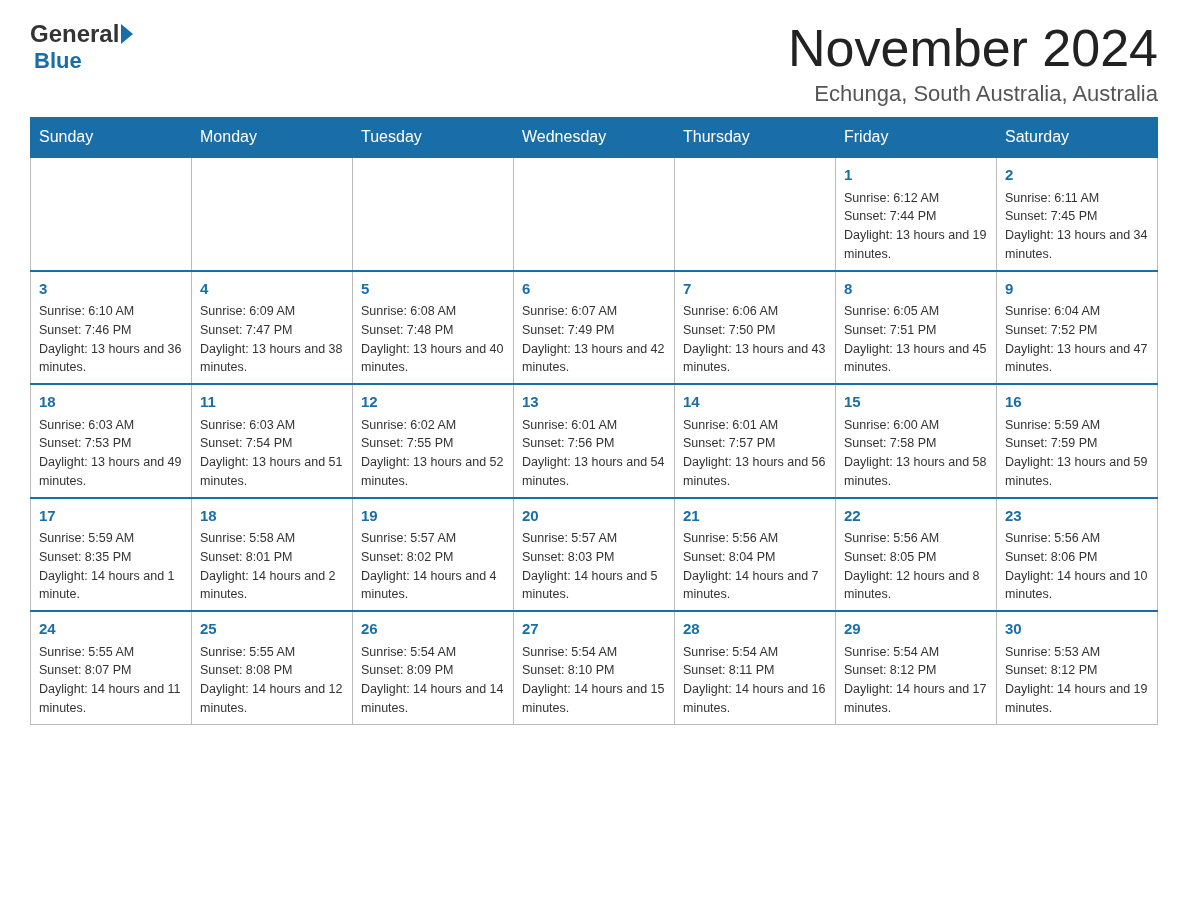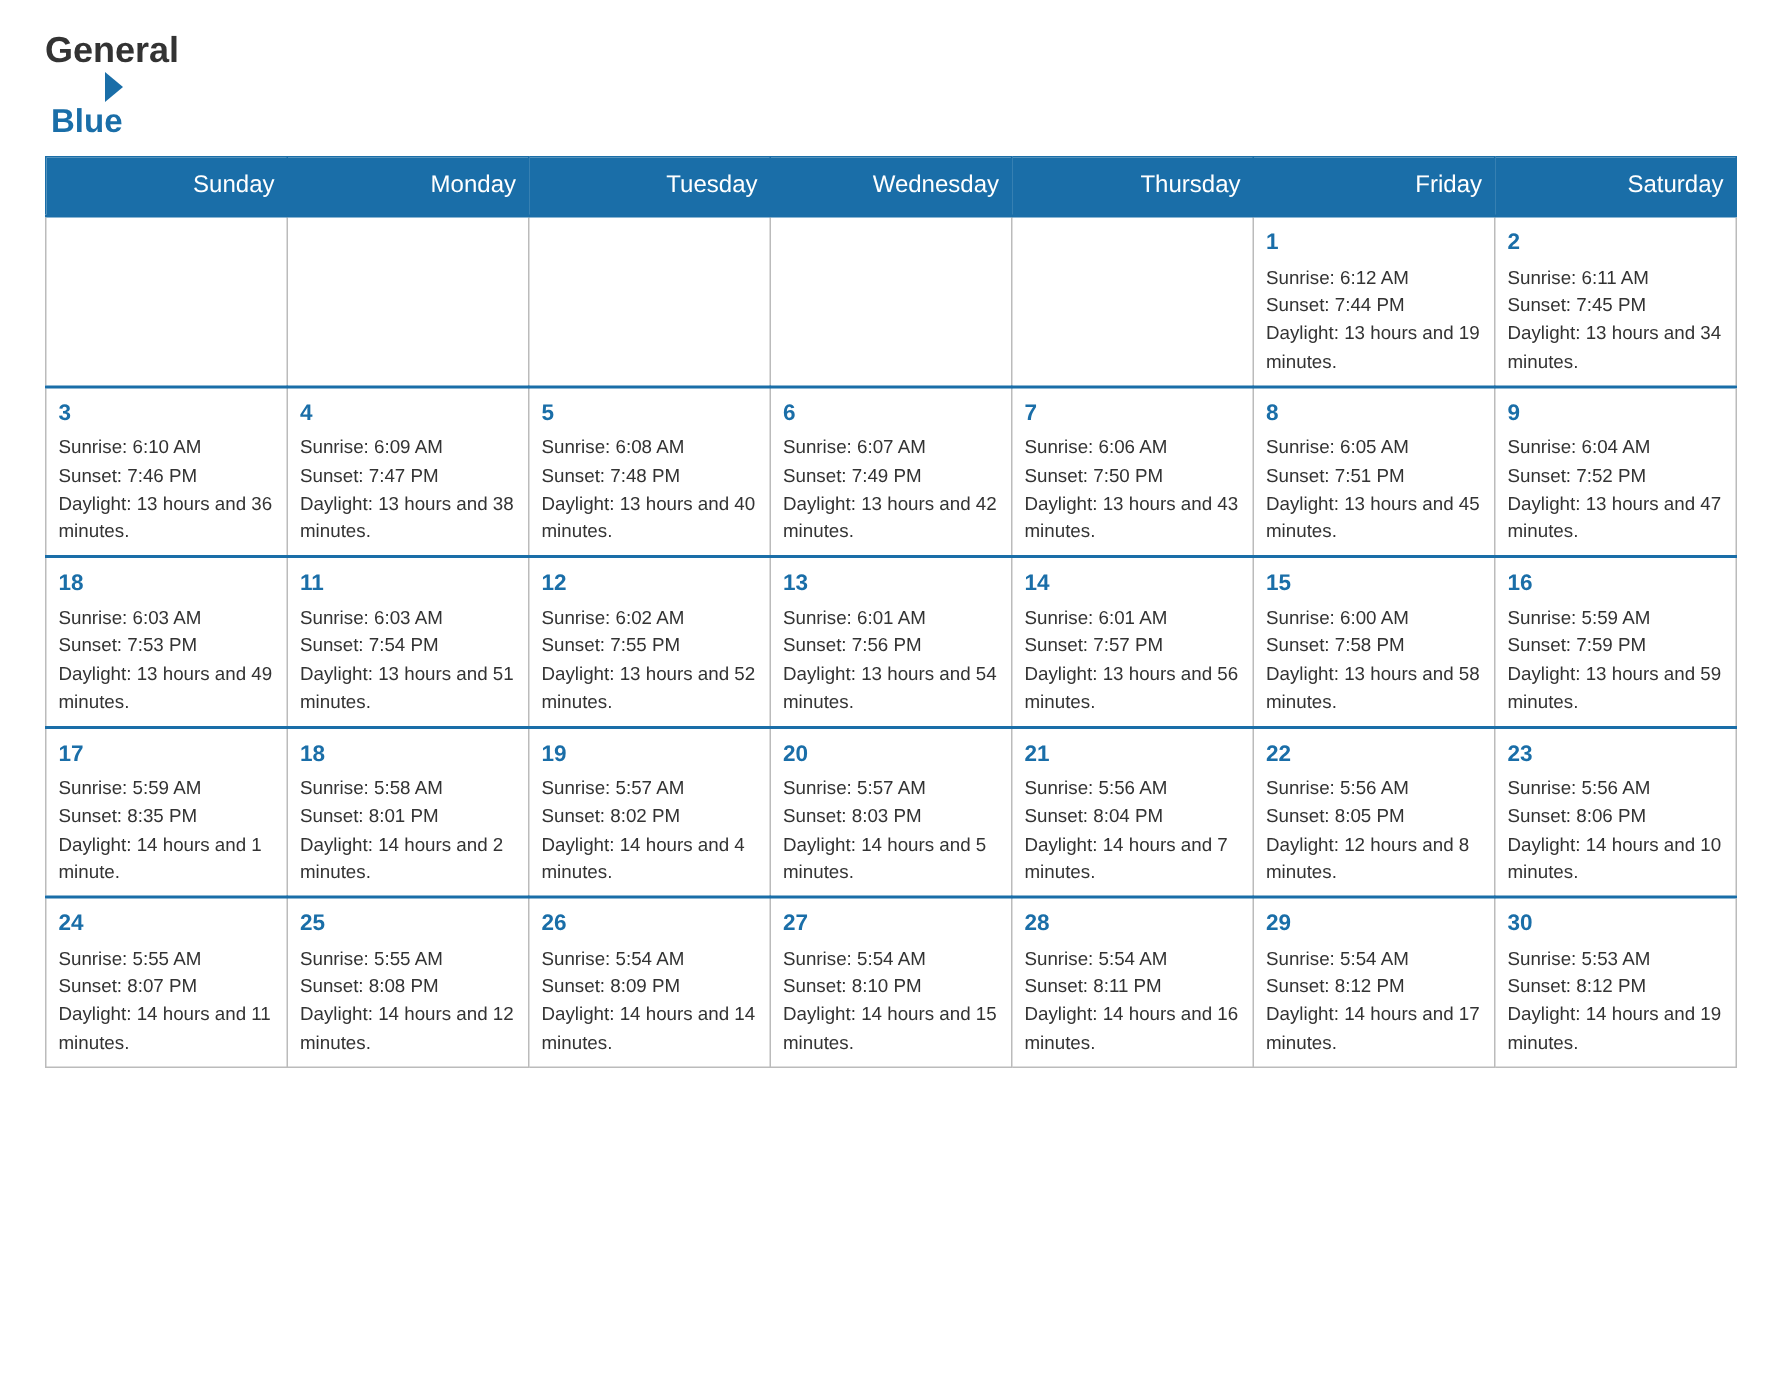--- a/index.html
+++ b/index.html
@@ -21,21 +21,20 @@
       display: flex;
       flex-direction: column;
       align-items: flex-start;
     }
     .logo-text {
       display: flex;
       align-items: center;
       font-size: 22px;
       font-weight: bold;
       color: #333;
-      flex-direction: column;
     }
     .logo-triangle {
       width: 0;
       height: 0;
       border-left: 12px solid #1a6ea8;
       border-top: 10px solid transparent;
       border-bottom: 10px solid transparent;
       display: inline-block;
       margin-left: 2px;
     }
@@ -63,21 +62,21 @@
       width: 100%;
       border-collapse: collapse;
       border: 1px solid #aaa;
     }
     .calendar th {
       background-color: #1a6ea8;
       color: #fff;
       font-size: 16px;
       font-weight: normal;
       padding: 10px 8px;
-      text-align: right;
+      text-align: left;
       border: 1px solid #1a6ea8;
     }
     .calendar td {
       vertical-align: top;
       padding: 6px 8px;
       border: 1px solid #bbb;
       width: 14.28%;
       min-height: 90px;
       font-size: 12.5px;
       color: #333;
@@ -106,20 +105,24 @@
 
 <div class="header">
   <div class="logo">
     <div class="logo-text">
       <span style="color:#333; font-size:24px; font-weight:bold;">General</span>
       <span class="logo-triangle"></span>
     </div>
     <div>
       <span class="logo-sub">Blue</span>
     </div>
+  </div>
+  <div class="title-block">
+    <div class="month-title">November 2024</div>
+    <div class="location-title">Echunga, South Australia, Australia</div>
   </div>
 </div>
 
 <table class="calendar">
   <thead>
     <tr>
       <th>Sunday</th>
       <th>Monday</th>
       <th>Tuesday</th>
       <th>Wednesday</th>

